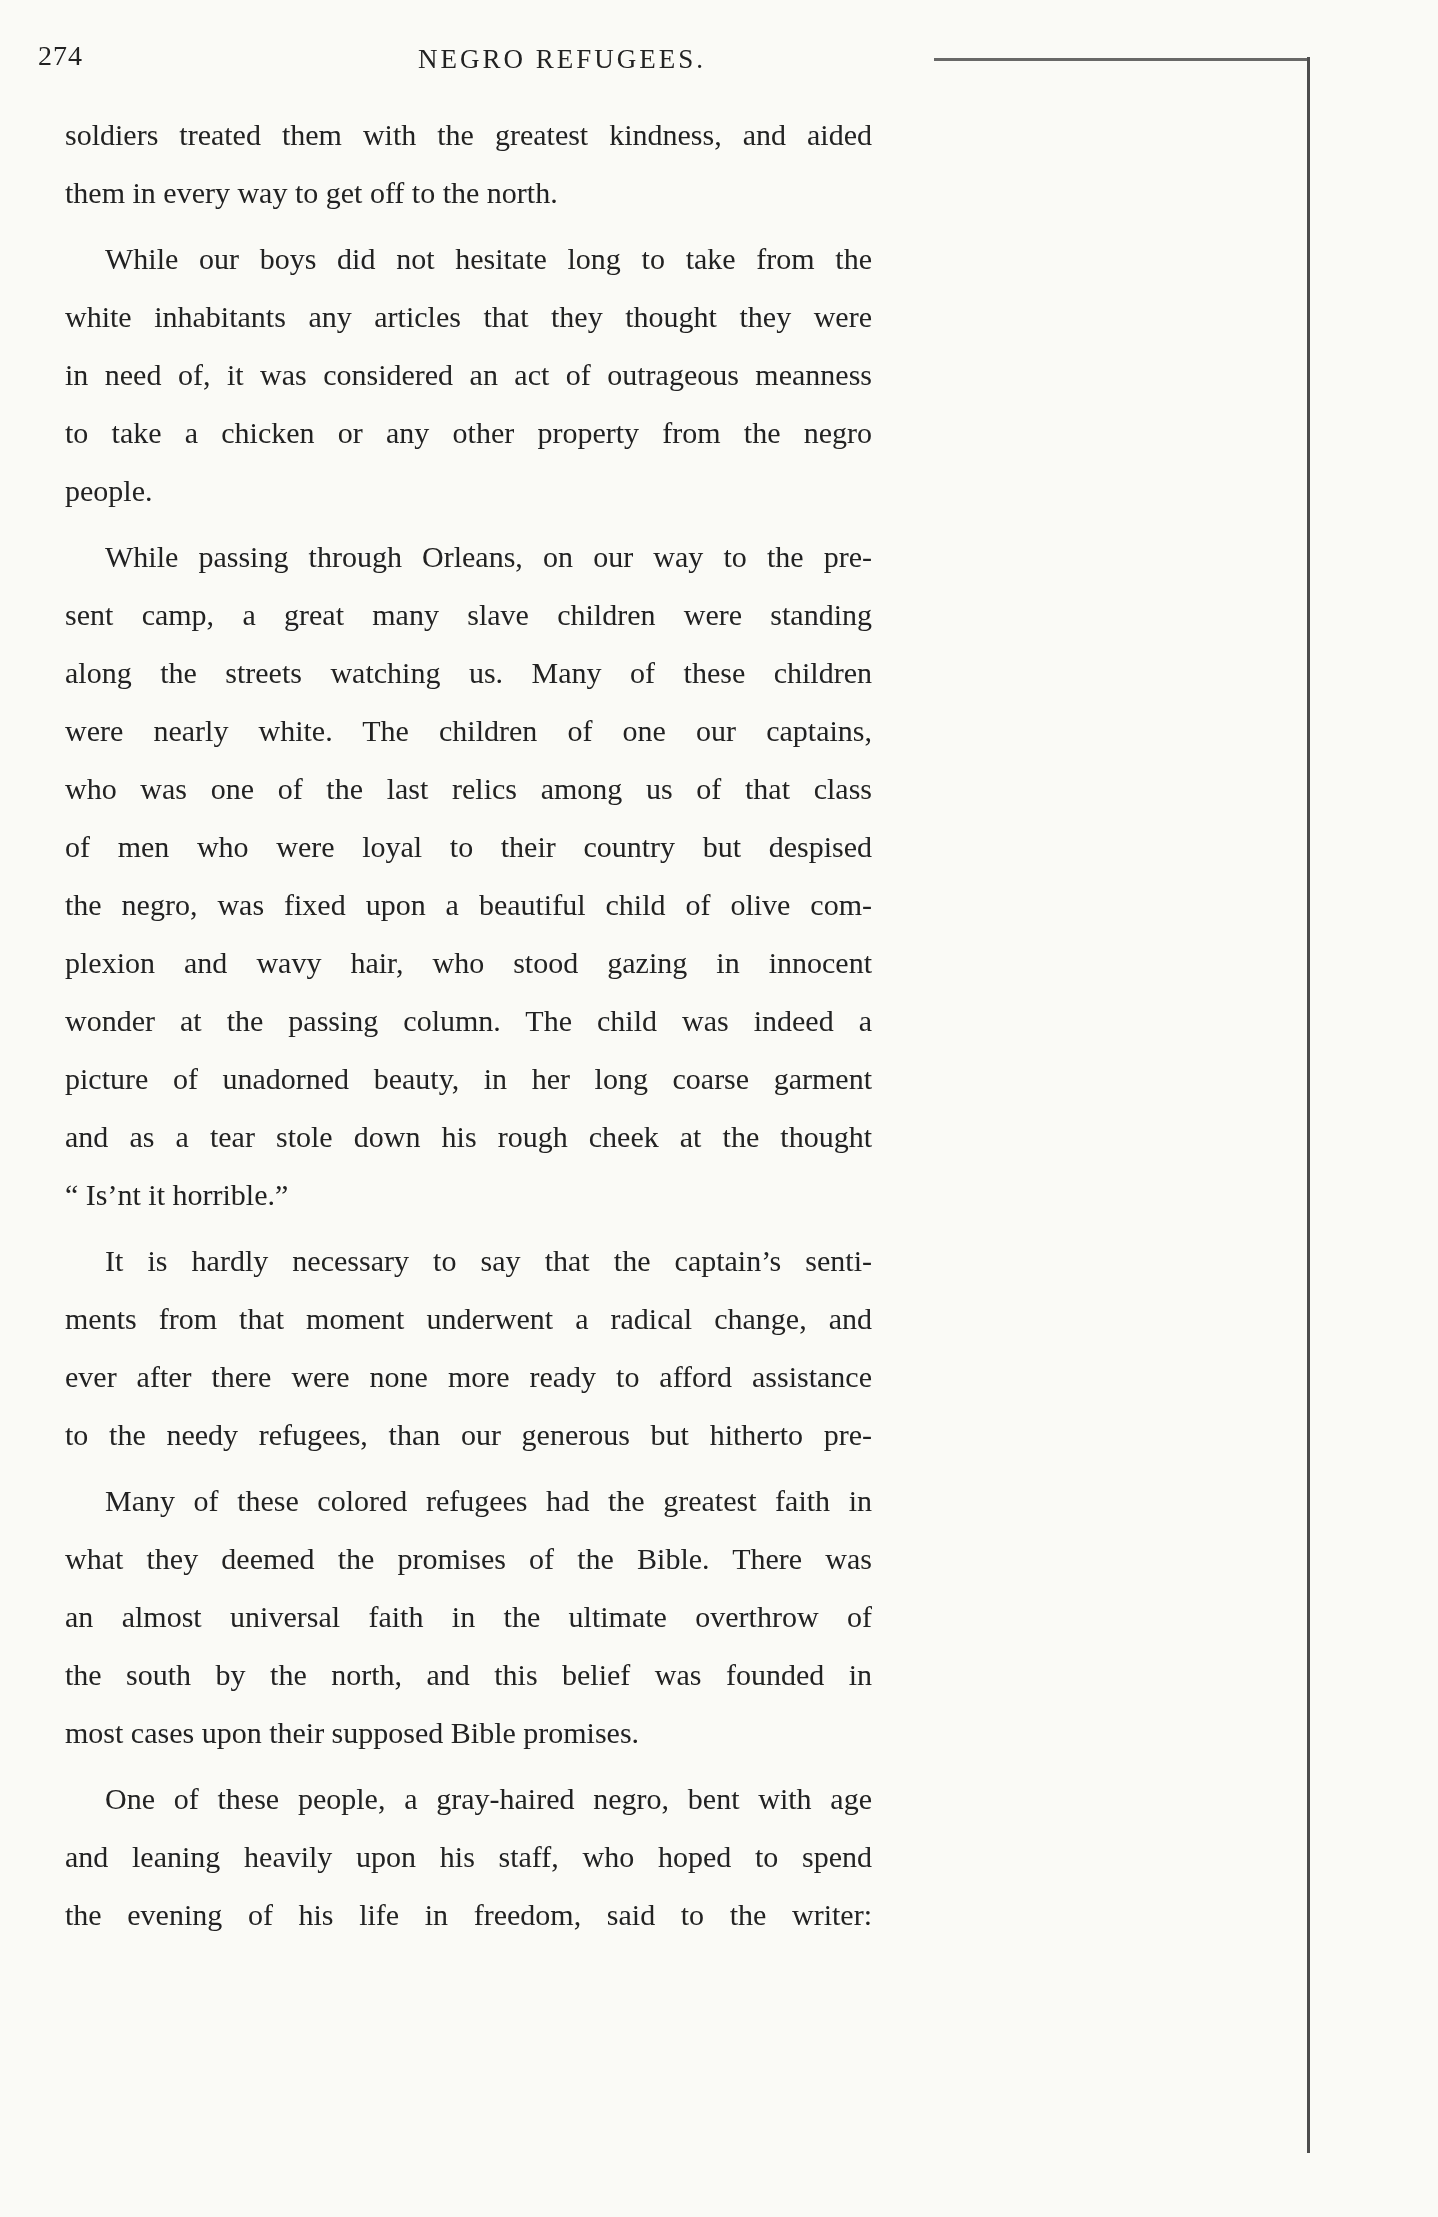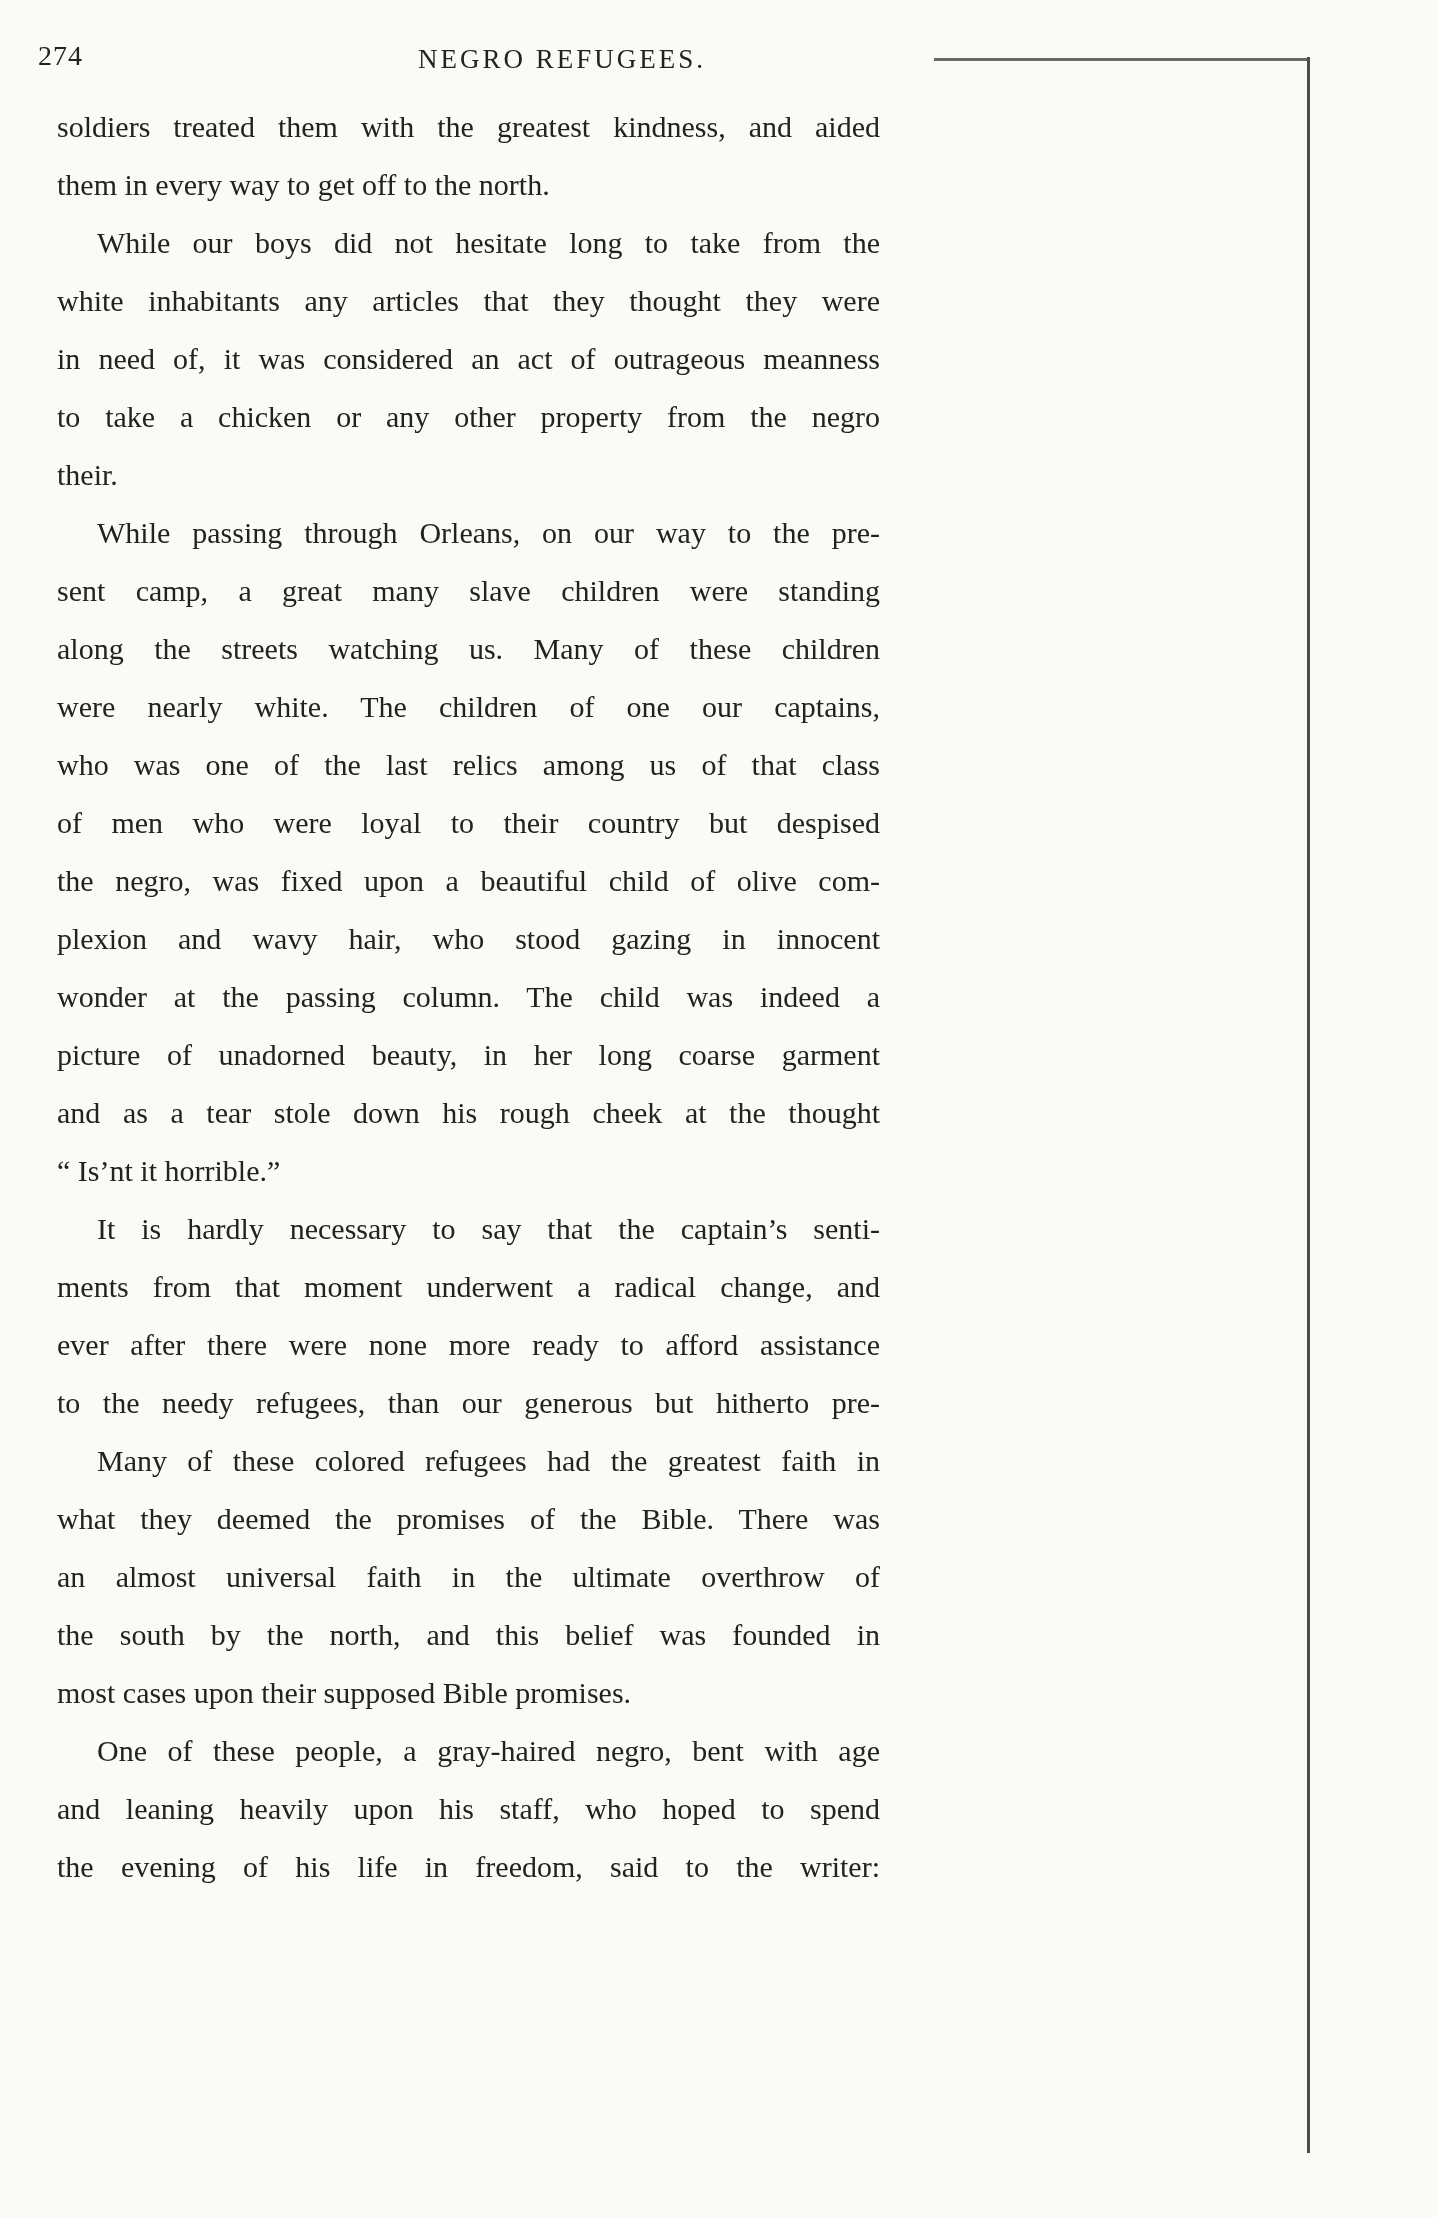--- a/index.html
+++ b/index.html
@@ -41,21 +41,21 @@
   }
   .text-column {
     position: absolute;
     left: 57px;
     top: 98px;
     width: 823px;
     font-size: 30px;
     line-height: 58px;
   }
   .paragraph {
-    margin: 0;
+    margin: 8px;
   }
   .line {
     text-align: justify;
     text-align-last: justify;
     height: 58px;
     overflow: visible;
   }
   .line.indent {
     text-indent: 40px;
   }
@@ -94,21 +94,21 @@
   <main class="text-column" id="paragraphs">
       <div class="paragraph">
         <div class="line">soldiers treated them with the greatest kindness, and aided</div>
         <div class="line lastline">them in every way to get off to the north.</div>
       </div>
       <div class="paragraph">
         <div class="line indent">While our boys did not hesitate long to take from the</div>
         <div class="line">white inhabitants any articles that they thought they were</div>
         <div class="line">in need of, it was considered an act of outrageous meanness</div>
         <div class="line">to take a chicken or any other property from the negro</div>
-        <div class="line lastline">their.</div>
+        <div class="line lastline">people.</div>
       </div>
       <div class="paragraph">
         <div class="line indent">While passing through Orleans, on our way to the pre-</div>
         <div class="line">sent camp, a great many slave children were standing</div>
         <div class="line">along the streets watching us. Many of these children</div>
         <div class="line">were nearly white. The children of one our captains,</div>
         <div class="line">who was one of the last relics among us of that class</div>
         <div class="line">of men who were loyal to their country but despised</div>
         <div class="line">the negro, was fixed upon a beautiful child of olive com-</div>
         <div class="line">plexion and wavy hair, who stood gazing in innocent</div>

